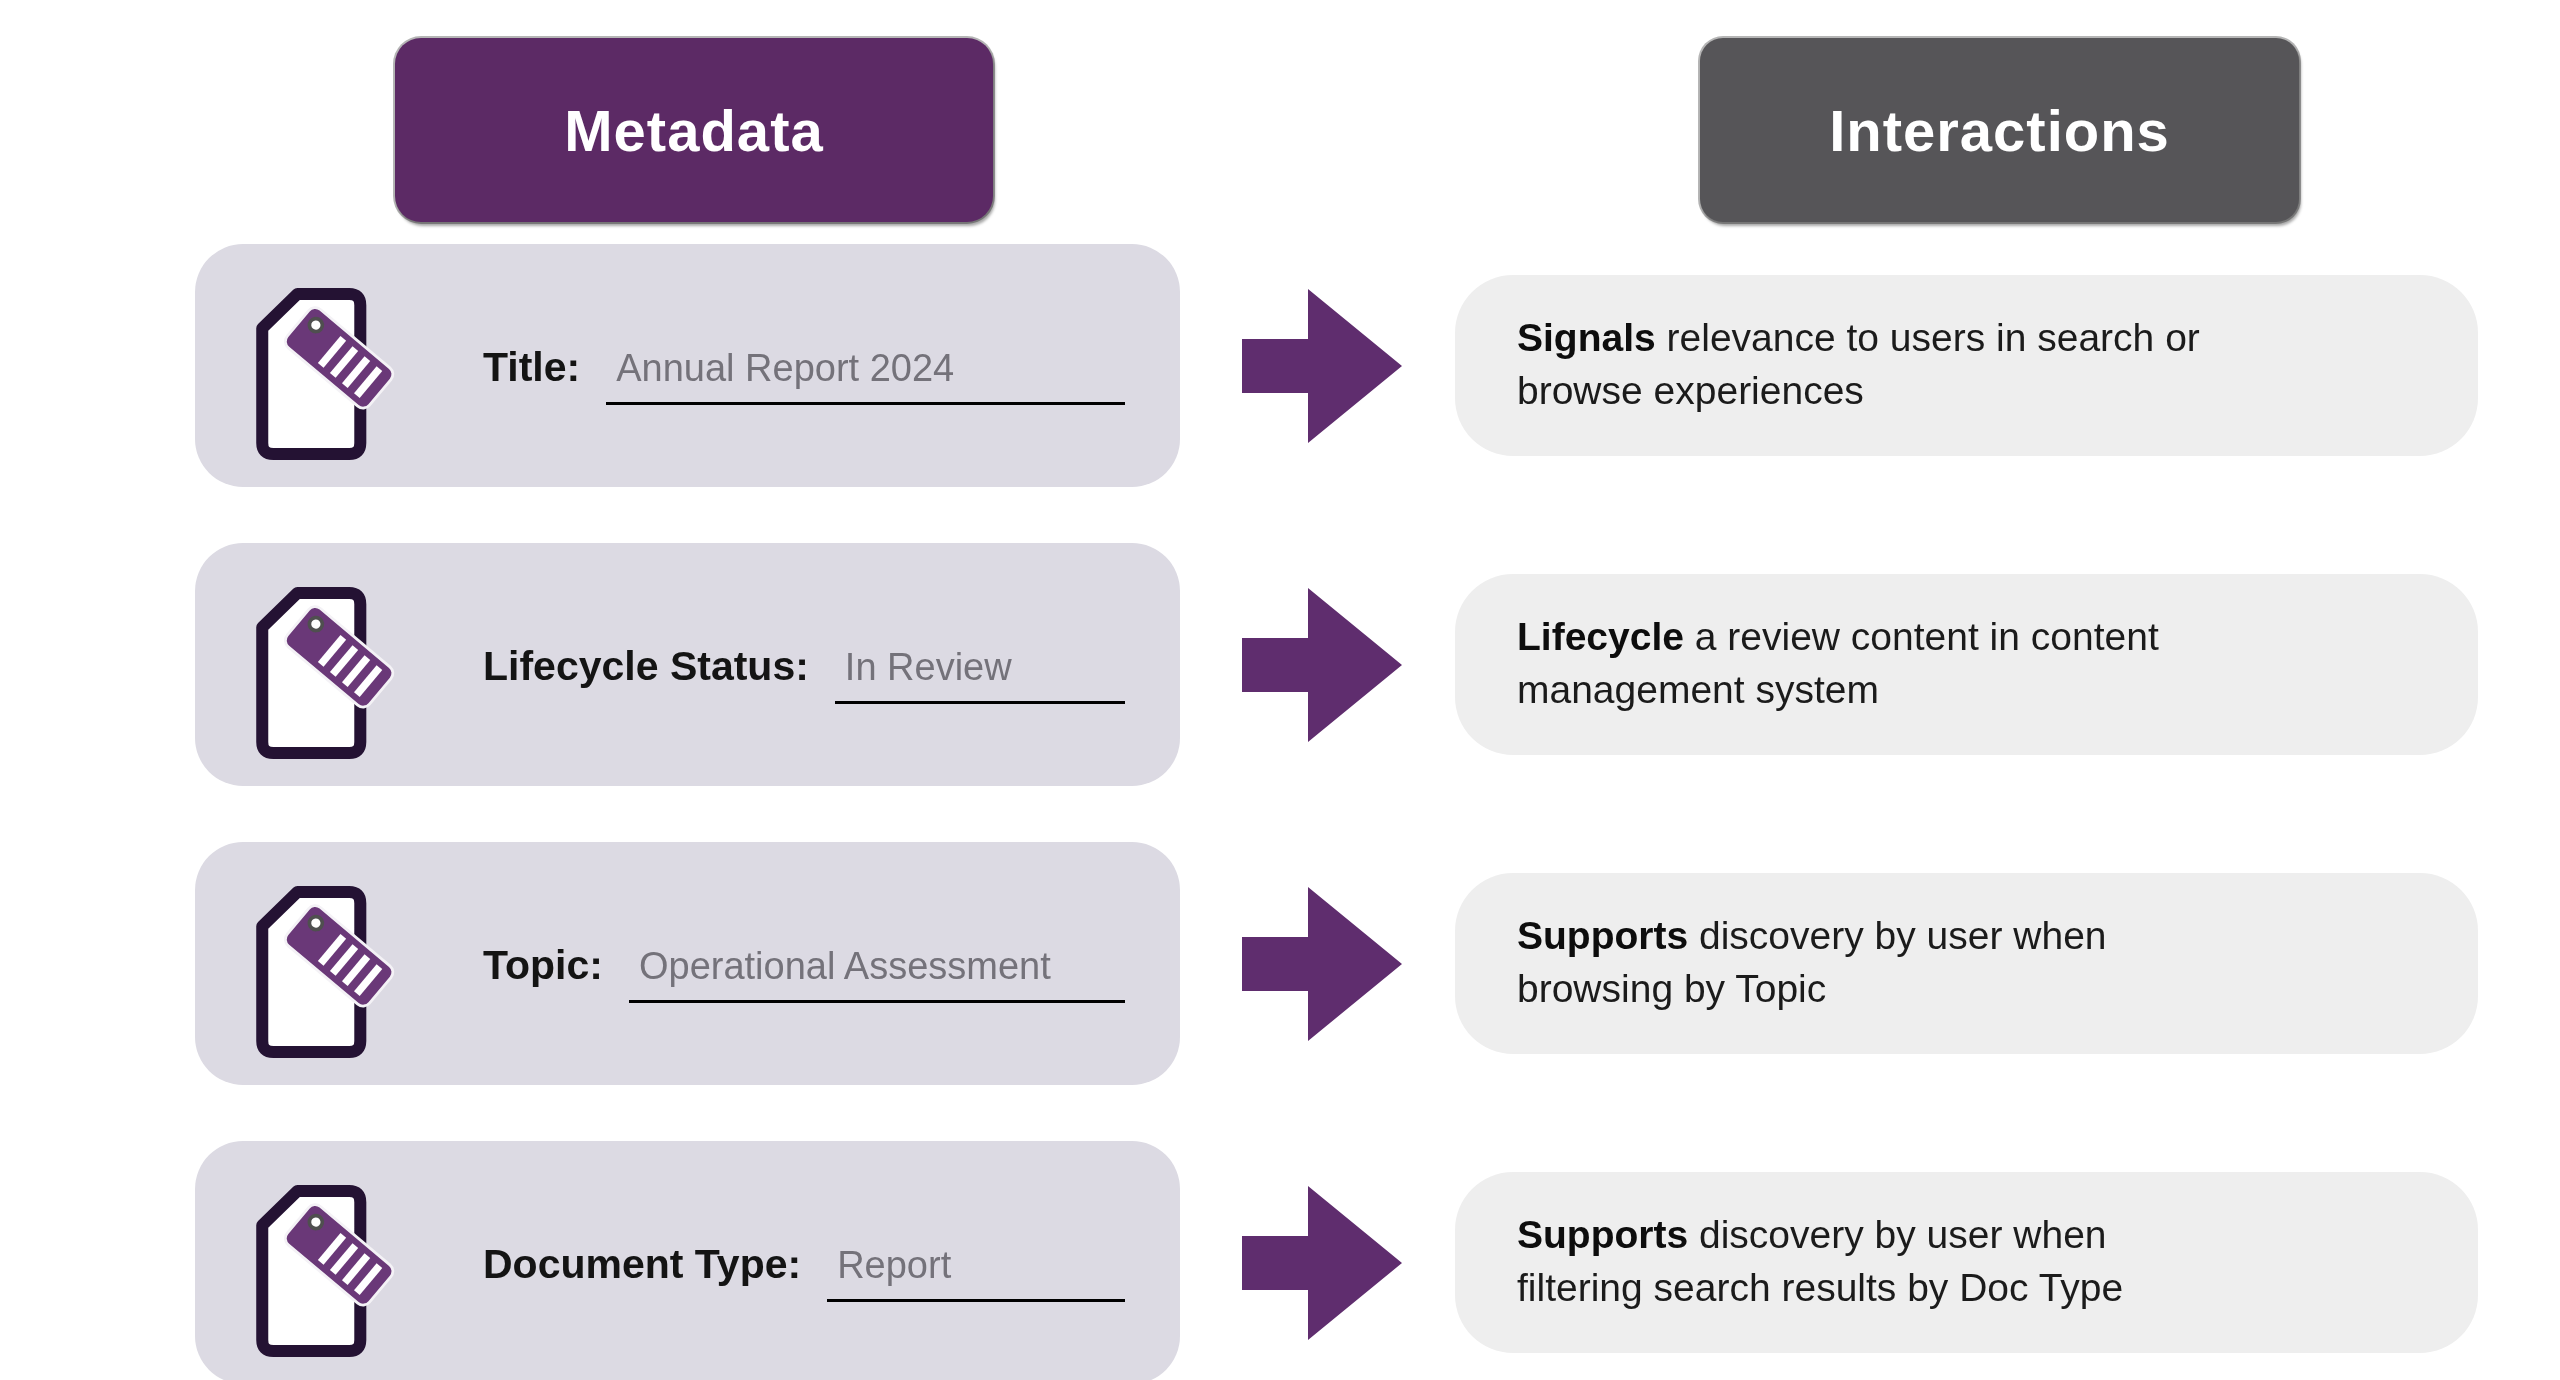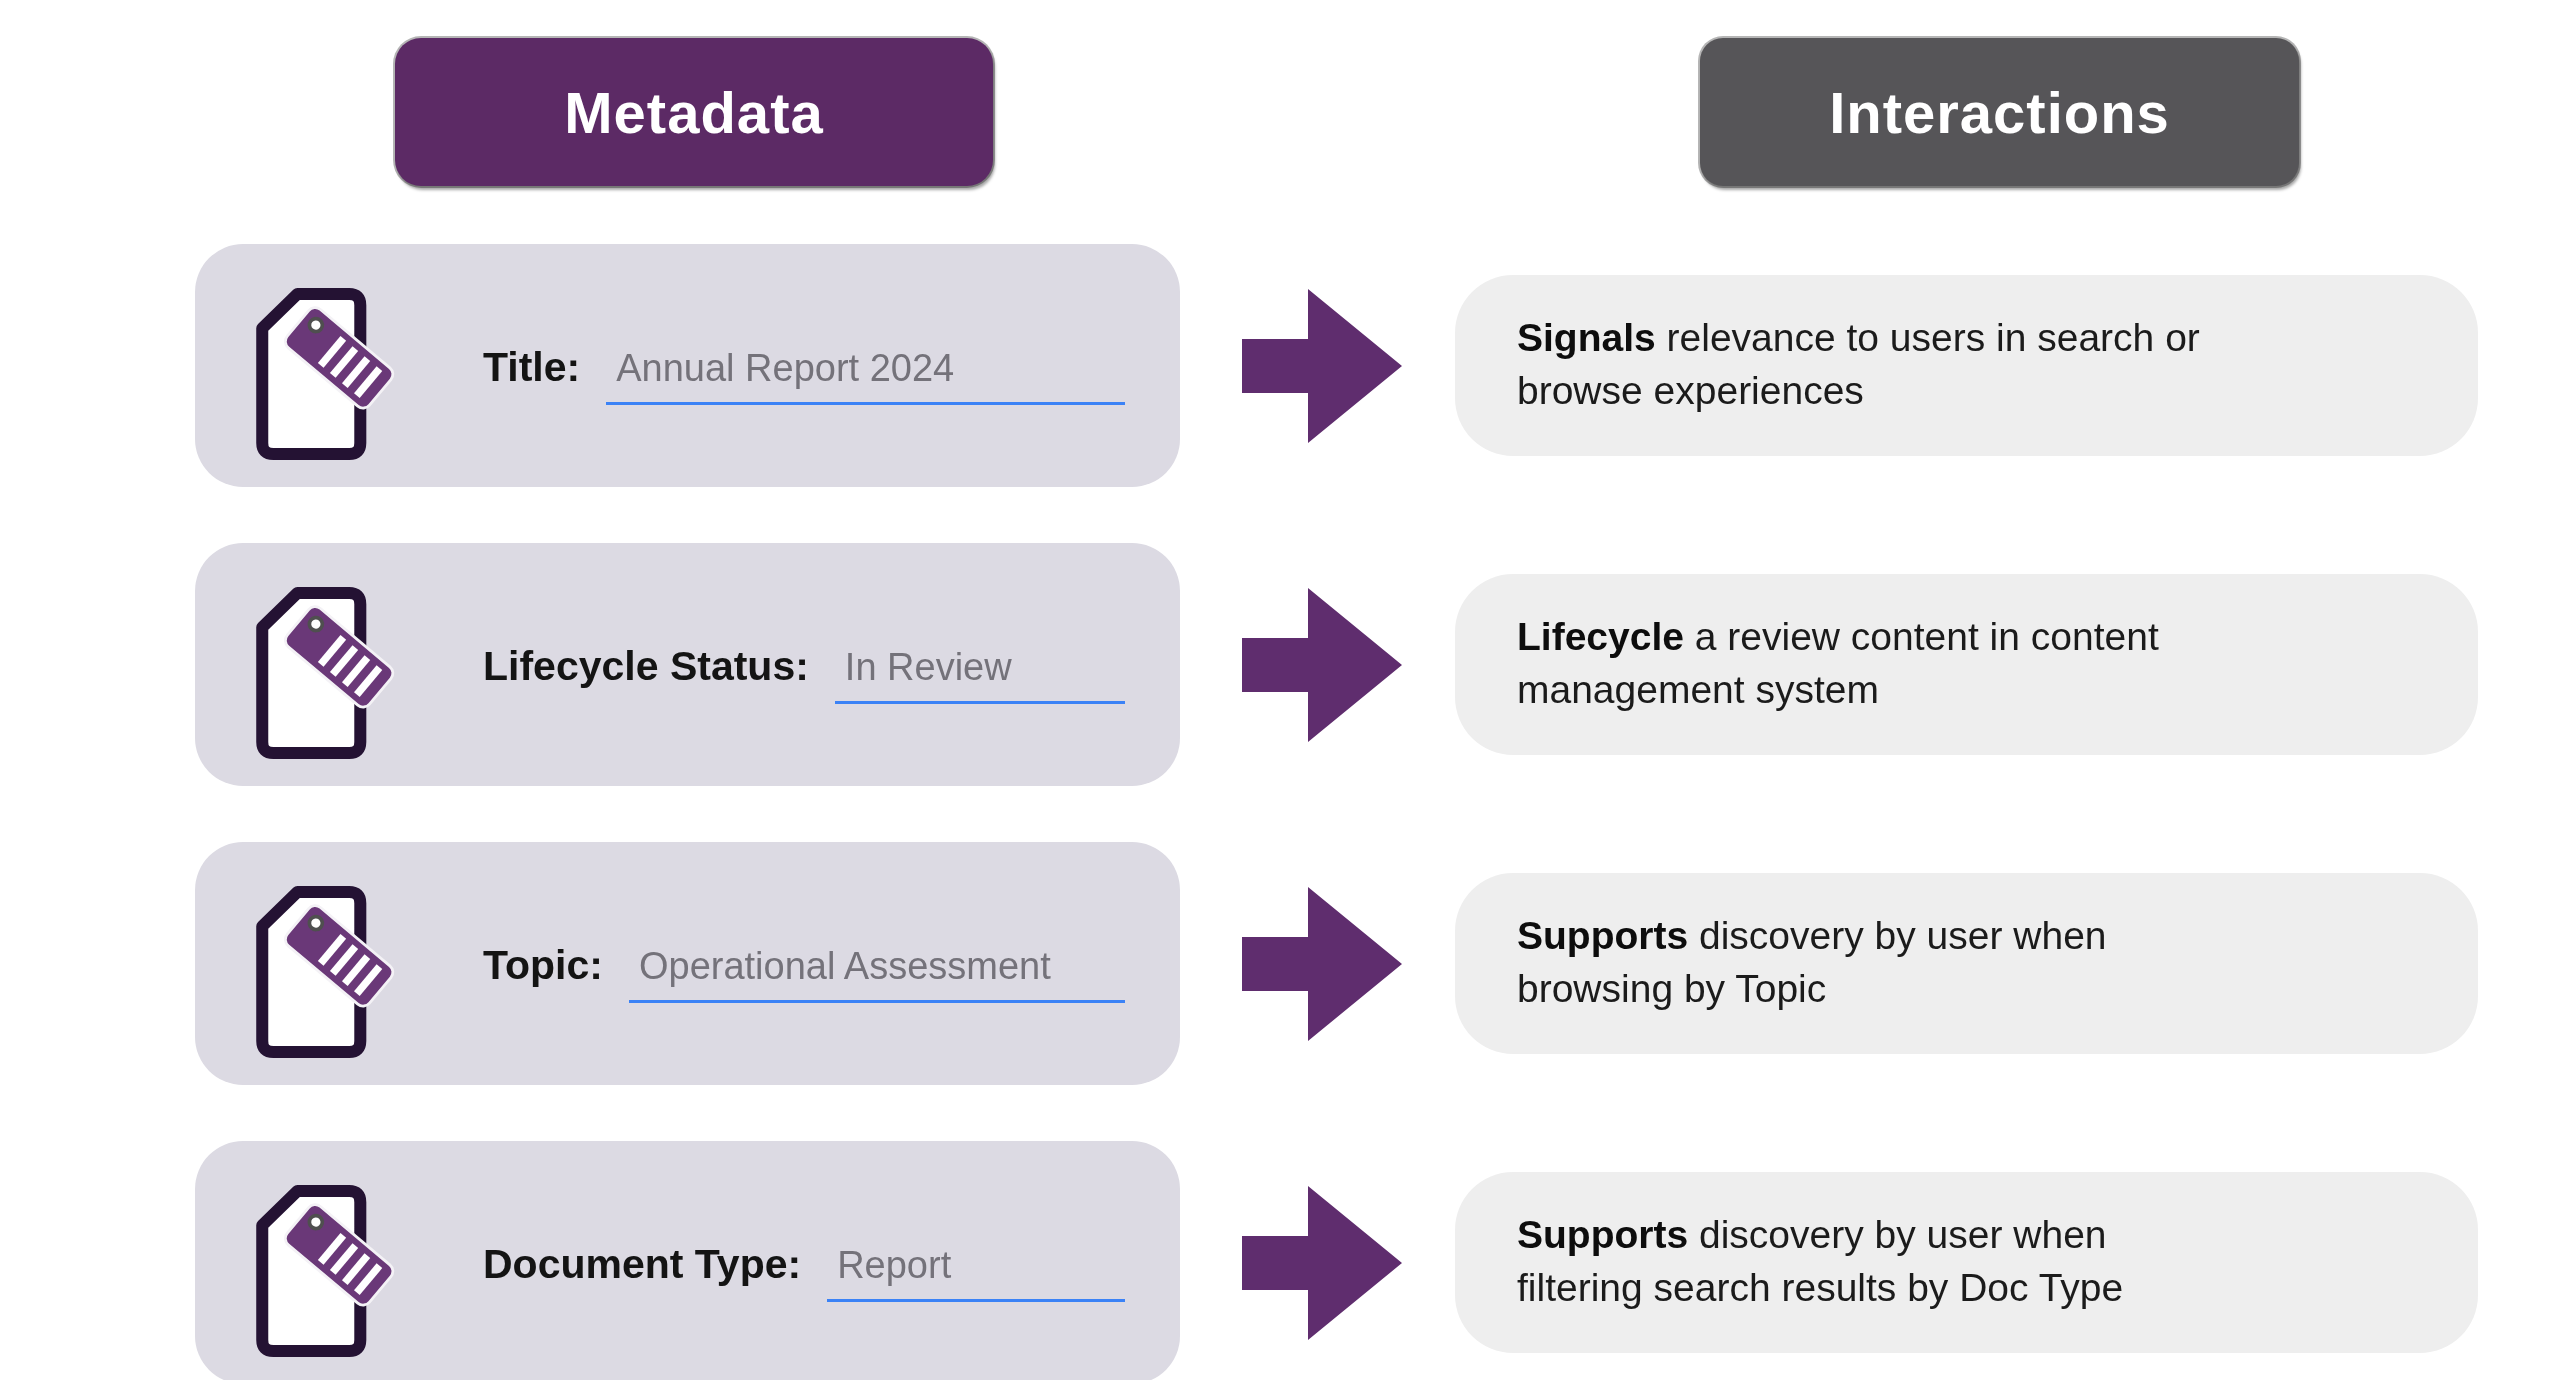--- a/index.html
+++ b/index.html
@@ -9,21 +9,21 @@
     font-family: "Liberation Sans", sans-serif;
     overflow: hidden;
     position: relative;
   }
   .canvas { position: absolute; inset: 0; }
 
   
   .header {
     position: absolute;
     top: 38px;
-    height: 148px;
+    height: 184px;
     border-radius: 26px;
     display: flex;
     align-items: center;
     justify-content: center;
     color: #ffffff;
     font-size: 58px;
     font-weight: 700;
     letter-spacing: 1px;
     box-shadow: 2px 4px 3px rgba(0,0,0,0.35), 0 0 0 2px rgba(90,90,90,0.45);
   }
@@ -66,21 +66,21 @@
     font-size: 41px;
     font-weight: 700;
     color: #141414;
     white-space: nowrap;
     flex: none;
   }
   .value {
     flex: 1;
     margin-left: 26px;
     padding: 0 6px 12px 10px;
-    border-bottom: 3px solid #3b82f6;
+    border-bottom: 3px solid #000000;
     font-size: 38px;
     color: #74727a;
     white-space: nowrap;
     overflow: hidden;
   }
 
   
   .arrow {
     width: 160px;
     height: 154px;

